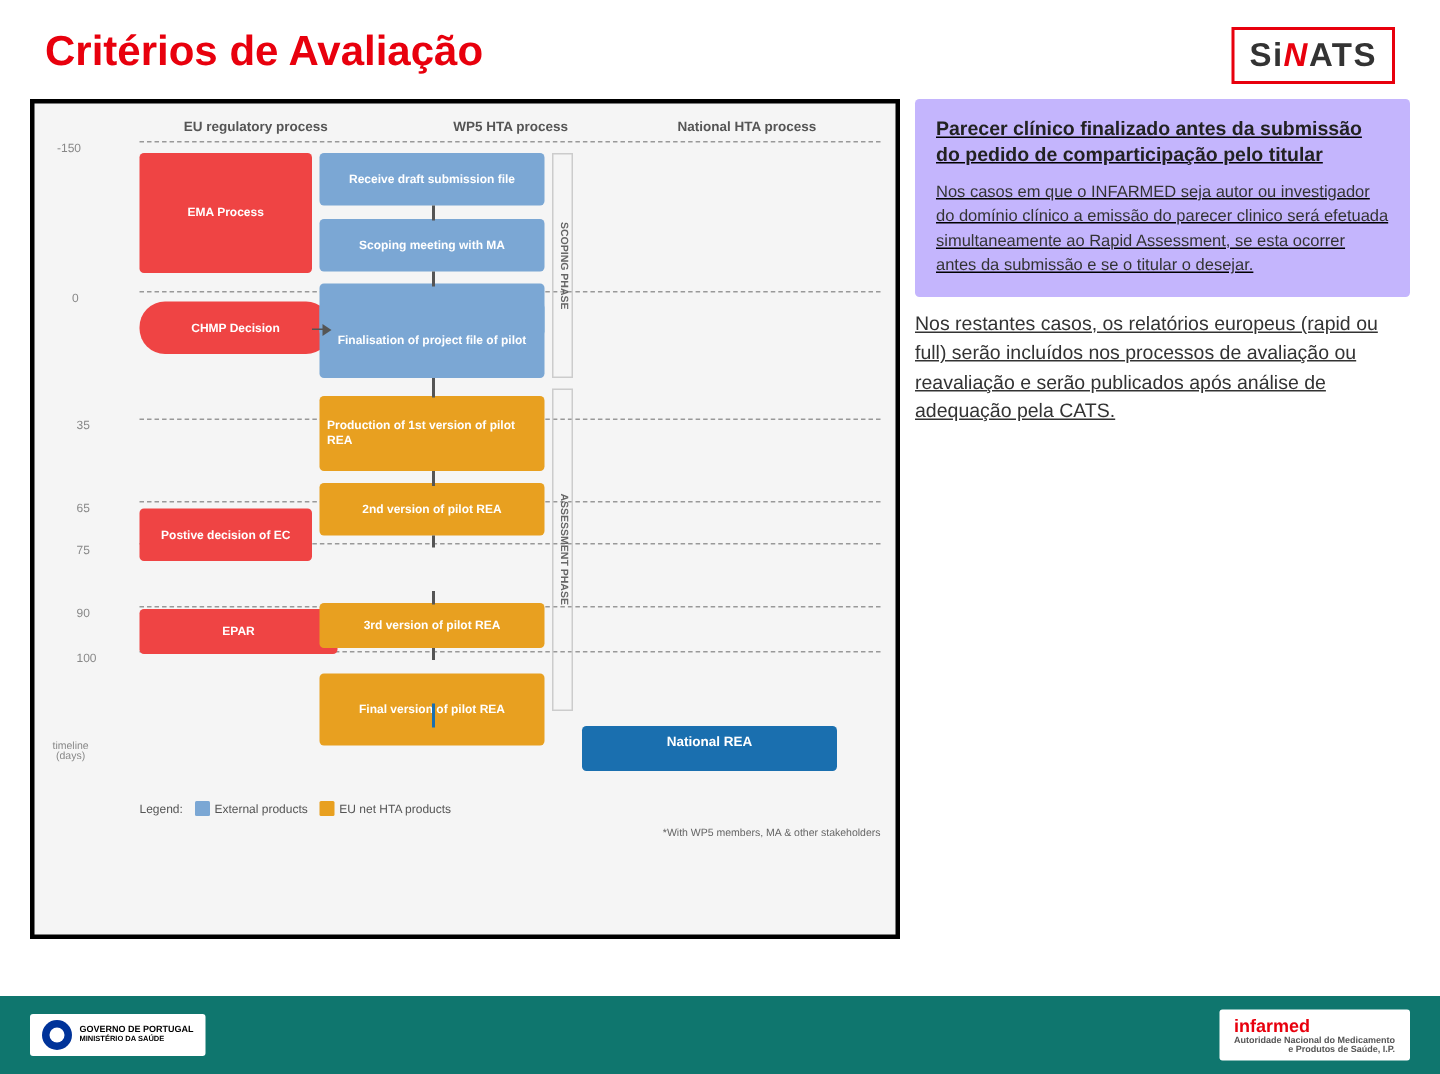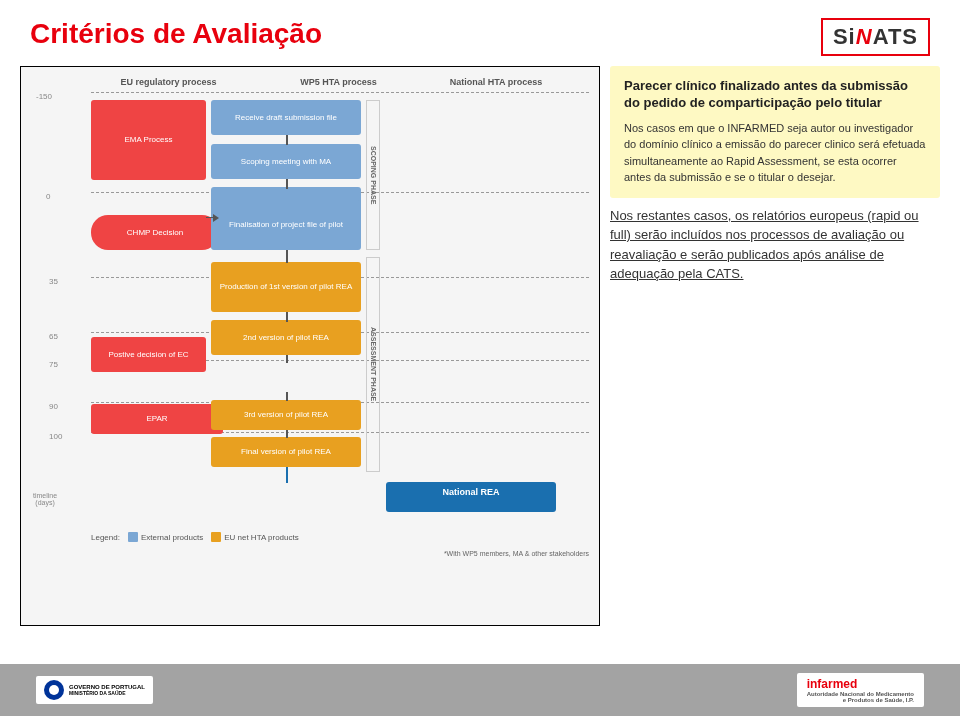--- a/index.html
+++ b/index.html
@@ -47,21 +47,21 @@
     .main-content {
       display: flex;
       padding: 0 20px;
       gap: 10px;
       height: 560px;
     }
 
     
     .diagram-area {
       background: #f5f5f5;
-      border: 1px solid #000000;
+      border: 3px solid #000000;
       flex: 0 0 580px;
       position: relative;
       padding: 10px;
       font-size: 10px;
     }
 
     
     .col-headers {
       display: flex;
       margin-left: 65px;
@@ -77,23 +77,23 @@
     .col-wp5 { width: 195px; }
     .col-nat { width: 120px; }
 
     
     .diag-box {
       position: absolute;
       border-radius: 3px;
       display: flex;
       align-items: center;
       justify-content: center;
-      text-align: center;
+      text-align: left;
       font-size: 8px;
-      font-weight: normal;
+      font-weight: bold;
       padding: 3px 5px;
       line-height: 1.2;
     }
 
     .box-blue-dark {
       background: #ef4444;
       color: #fff;
     }
     .box-blue-light {
       background: #7ba7d4;
@@ -123,23 +123,24 @@
 
     
     .right-panel {
       flex: 1;
       display: flex;
       flex-direction: column;
       gap: 8px;
     }
 
     .highlight-box {
-      background: #fef9c3;
+      background: #c4b5fd;
       padding: 12px 14px;
       border-radius: 3px;
+      text-decoration: underline;
     }
     .highlight-box-title {
       font-size: 13px;
       font-weight: bold;
       color: #222;
       line-height: 1.3;
       margin-bottom: 8px;
     }
     .highlight-box-text {
       font-size: 11px;
@@ -148,25 +149,25 @@
     }
     .normal-text {
       font-size: 13px;
       color: #333;
       line-height: 1.5;
       text-decoration: underline;
     }
 
     
     .footer {
-      background: #a3a3a3;
+      background: #0f766e;
       height: 52px;
       display: flex;
       align-items: center;
-      padding: 0 36px;
+      padding: 0 20px;
       position: absolute;
       bottom: 0;
       left: 0;
       right: 0;
     }
     .footer-left {
       display: flex;
       align-items: center;
       gap: 10px;
     }
@@ -269,21 +270,21 @@
       <div class="dashed-line" style="left:0; right:0; top:185px;"></div>
       <div class="dashed-line" style="left:0; right:0; top:240px;"></div>
       <div class="dashed-line" style="left:0; right:0; top:268px;"></div>
       <div class="dashed-line" style="left:0; right:0; top:310px;"></div>
       <div class="dashed-line" style="left:0; right:0; top:340px;"></div>
 
       <div class="diag-box box-blue-dark" style="left:0; top:8px; width:115px; height:80px;">
         <span>EMA Process</span>
       </div>
 
-      <div class="diag-box box-blue-dark" style="left:0; top:123px; width:128px; height:35px;border-radius:17px;">
+      <div class="diag-box box-blue-dark" style="left:0; top:107px; width:128px; height:35px;border-radius:17px;">
         <span>CHMP Decision</span>
       </div>
 
       <div class="diag-box box-blue-dark" style="left:0; top:245px; width:115px; height:35px;">
         <span>Postive decision of EC</span>
       </div>
 
       <div class="diag-box box-blue-dark" style="left:0; top:312px; width:132px; height:30px;">
         <span>EPAR</span>
       </div>
@@ -310,21 +311,21 @@
 
       <div class="diag-box box-orange" style="left:120px; top:228px; width:150px; height:35px;">
         <span>2nd version of pilot REA</span>
       </div>
 
 
       <div class="diag-box box-orange" style="left:120px; top:308px; width:150px; height:30px;">
         <span>3rd version of pilot REA</span>
       </div>
 
-      <div class="diag-box box-orange" style="left:120px; top:345px; width:150px; height:30px;">
+      <div class="diag-box box-orange" style="left:120px; top:355px; width:150px; height:48px;">
         <span>Final version of pilot REA</span>
       </div>
 
       <div class="phase-label" style="left:275px; top:8px; height:150px; width:14px;">
         <span>SCOPING PHASE</span>
       </div>
 
       <div class="phase-label" style="left:275px; top:165px; height:215px; width:14px;">
         <span>ASSESSMENT PHASE</span>
       </div>

